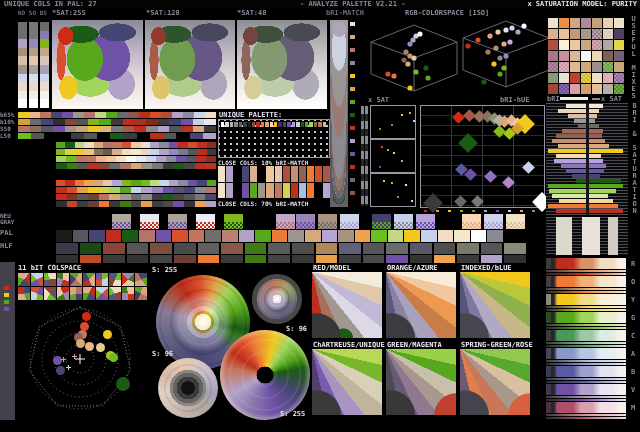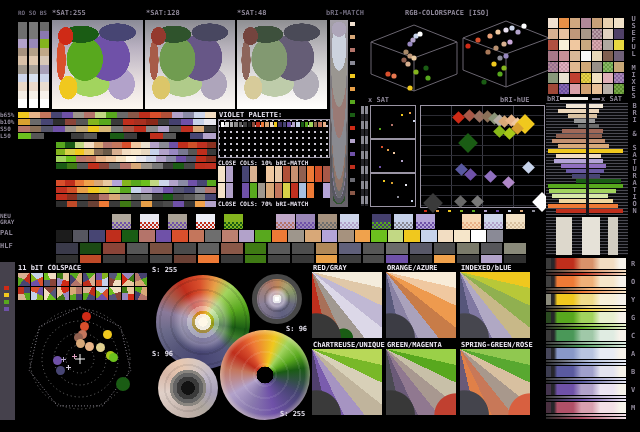--- a/index.html
+++ b/index.html
@@ -68,20 +68,25 @@
  conic-gradient(from -80deg,#c4765c,#bf2e1c 25deg,#d94f2c 45deg,#ee7a36 60deg,#f0c81e 95deg,#a2d45e 115deg,#58a81e 140deg,#1a5c14 160deg,#474573 200deg,#6f51a8 245deg,#8a7aae 285deg,#b2a2ca 320deg,#c4765c)}
 .comp-label{position:absolute;font-size:7px;line-height:8px;color:#f0ecf6;background:#000;padding:0 1px;white-space:pre}
 .comp-body{position:absolute;width:70px;height:66px}
 .vsb{position:absolute;width:3px;background:repeating-linear-gradient(180deg,#8a8a94 0 8px,#232328 8px 15px)}
 </style>
 </head>
 <body>
 
 <div id="screen">
 
+  <div class="bar-top">
+    <span class="t" style="left:4px;top:0">UNIQUE COLS IN PAL: 27</span>
+    <span class="t" style="left:300px;top:0">- ANALYZE PALETTE V2.21 -</span>
+    <span class="t tw" style="right:3px;top:0">x SATURATION MODEL: PURITY</span>
+  </div>
 
   <span class="t t6 tdim" style="left:18px;top:9px">RO SO BS</span>
   <span class="t" style="left:52px;top:9px">*SAT:255</span>
   <span class="t" style="left:146px;top:9px">*SAT:128</span>
   <span class="t" style="left:237px;top:9px">*SAT:48</span>
   <span class="t tdim" style="left:326px;top:9px">bRI-MATCH</span>
   <span class="t" style="left:405px;top:9px">RGB-COLORSPACE [ISO]</span>
 
   <div id="vstrips">
       <div style="position: absolute; left: 18px; top: 22px; width: 9px; height: 86px; display: flex; flex-direction: column;">
@@ -360,21 +365,21 @@
         <div style="flex: 1 1 0%; background: rgb(232, 160, 72);"></div>
         <div style="flex: 1 1 0%; background: rgb(62, 62, 62);"></div>
         <div style="flex: 1 1 0%; background: rgb(74, 74, 74);"></div>
         <div style="flex: 1 1 0%; background: rgb(111, 81, 168);"></div>
         <div style="flex: 1 1 0%; background: rgb(52, 52, 52);"></div>
         <div style="flex: 1 1 0%; background: rgb(240, 162, 76);"></div>
         <div style="flex: 1 1 0%; background: rgb(178, 162, 202);"></div>
       </div>
     </div>
 
-  <span class="t tw" style="left:219px;top:111px">VIOLET PALETTE:</span>
+  <span class="t tw" style="left:219px;top:111px">UNIQUE PALETTE:</span>
   <div class="panelborder dotsbg" style="left:218px;top:119px;width:112px;height:39px">
     <div id="idxrow" style="position:absolute;left:2px;top:2px;width:106px;height:5px;display:flex">
         <div style="flex: 1 1 0%; background: rgb(255, 255, 255); margin-right: 1px;"></div>
         <div style="flex: 1 1 0%; background: rgb(216, 216, 216); margin-right: 1px;"></div>
         <div style="flex: 1 1 0%; background: rgb(176, 176, 176); margin-right: 1px;"></div>
         <div style="flex: 1 1 0%; background: rgb(138, 138, 138); margin-right: 1px;"></div>
         <div style="flex: 1 1 0%; background: rgb(100, 100, 100); margin-right: 1px;"></div>
         <div style="flex: 1 1 0%; background: rgb(62, 62, 62); margin-right: 1px;"></div>
         <div style="flex: 1 1 0%; background: rgb(28, 28, 28); margin-right: 1px;"></div>
         <div style="flex: 1 1 0%; background: rgb(138, 74, 56); margin-right: 1px;"></div>
@@ -966,21 +971,21 @@
   <div class="pcircle c1" style="left:156px;top:275px;width:94px;height:94px"></div>
   <div class="pcircle c2" style="left:252px;top:274px;width:50px;height:50px"></div>
   <span class="t tw" style="left:286px;top:325px">S: 96</span>
   <span class="t tw" style="left:152px;top:350px">S: 96</span>
   <div class="pcircle c3" style="left:158px;top:358px;width:60px;height:60px"></div>
   <div class="pcircle c4" style="left:220px;top:330px;width:90px;height:90px"></div>
   <span class="t tw" style="left:280px;top:410px">S: 255</span>
 
   <div id="comps">
       <div style="position: absolute; left: 312px; top: 264px; width: 70px; height: 76px;">
-        <div class="comp-label" style="left: 0px; top: 0px;">RED/GRAY</div>
+        <div class="comp-label" style="left: 0px; top: 0px;">RED/MODEL</div>
         <div class="comp-body" style="left: 0px; top: 8px; background: radial-gradient(circle at 6% 100%, rgb(56, 56, 56) 0px, rgb(56, 56, 56) 26%, rgba(0, 0, 0, 0) 27%), radial-gradient(circle at 45% 100%, rgb(26, 92, 20) 0px, rgb(26, 92, 20) 12%, rgba(0, 0, 0, 0) 13%), conic-gradient(from 90deg at 0% 0%, rgb(244, 236, 220) 0deg, rgb(244, 236, 220) 12.9deg, rgb(224, 200, 168) 12.9deg, rgb(224, 200, 168) 25.7deg, rgb(192, 184, 212) 25.7deg, rgb(192, 184, 212) 38.6deg, rgb(220, 216, 232) 38.6deg, rgb(220, 216, 232) 51.4deg, rgb(160, 152, 144) 51.4deg, rgb(160, 152, 144) 64.3deg, rgb(168, 112, 88) 64.3deg, rgb(168, 112, 88) 77.1deg, rgb(191, 46, 28) 77.1deg, rgb(191, 46, 28) 90deg);"></div>
       </div>
       <div style="position: absolute; left: 386px; top: 264px; width: 70px; height: 76px;">
         <div class="comp-label" style="left: 0px; top: 0px;">ORANGE/AZURE</div>
         <div class="comp-body" style="left: 0px; top: 8px; background: radial-gradient(circle at 6% 100%, rgb(60, 60, 68) 0px, rgb(60, 60, 68) 26%, rgba(0, 0, 0, 0) 27%), conic-gradient(from 90deg at 0% 0%, rgb(248, 236, 216) 0deg, rgb(248, 236, 216) 12.9deg, rgb(240, 200, 160) 12.9deg, rgb(240, 200, 160) 25.7deg, rgb(238, 154, 78) 25.7deg, rgb(238, 154, 78) 38.6deg, rgb(200, 124, 72) 38.6deg, rgb(200, 124, 72) 51.4deg, rgb(170, 162, 188) 51.4deg, rgb(170, 162, 188) 64.3deg, rgb(138, 130, 164) 64.3deg, rgb(138, 130, 164) 77.1deg, rgb(90, 90, 124) 77.1deg, rgb(90, 90, 124) 90deg);"></div>
       </div>
       <div style="position: absolute; left: 460px; top: 264px; width: 70px; height: 76px;">
         <div class="comp-label" style="left: 0px; top: 0px;">INDEXED/bLUE</div>
         <div class="comp-body" style="left: 0px; top: 8px; background: radial-gradient(circle at 6% 100%, rgb(70, 70, 78) 0px, rgb(70, 70, 78) 26%, rgba(0, 0, 0, 0) 27%), conic-gradient(from 90deg at 0% 0%, rgb(240, 200, 30) 0deg, rgb(240, 200, 30) 12.9deg, rgb(184, 200, 56) 12.9deg, rgb(184, 200, 56) 25.7deg, rgb(144, 176, 80) 25.7deg, rgb(144, 176, 80) 38.6deg, rgb(200, 184, 136) 38.6deg, rgb(200, 184, 136) 51.4deg, rgb(176, 168, 196) 51.4deg, rgb(176, 168, 196) 64.3deg, rgb(128, 120, 162) 64.3deg, rgb(128, 120, 162) 77.1deg, rgb(86, 86, 122) 77.1deg, rgb(86, 86, 122) 90deg);"></div>
       </div>

